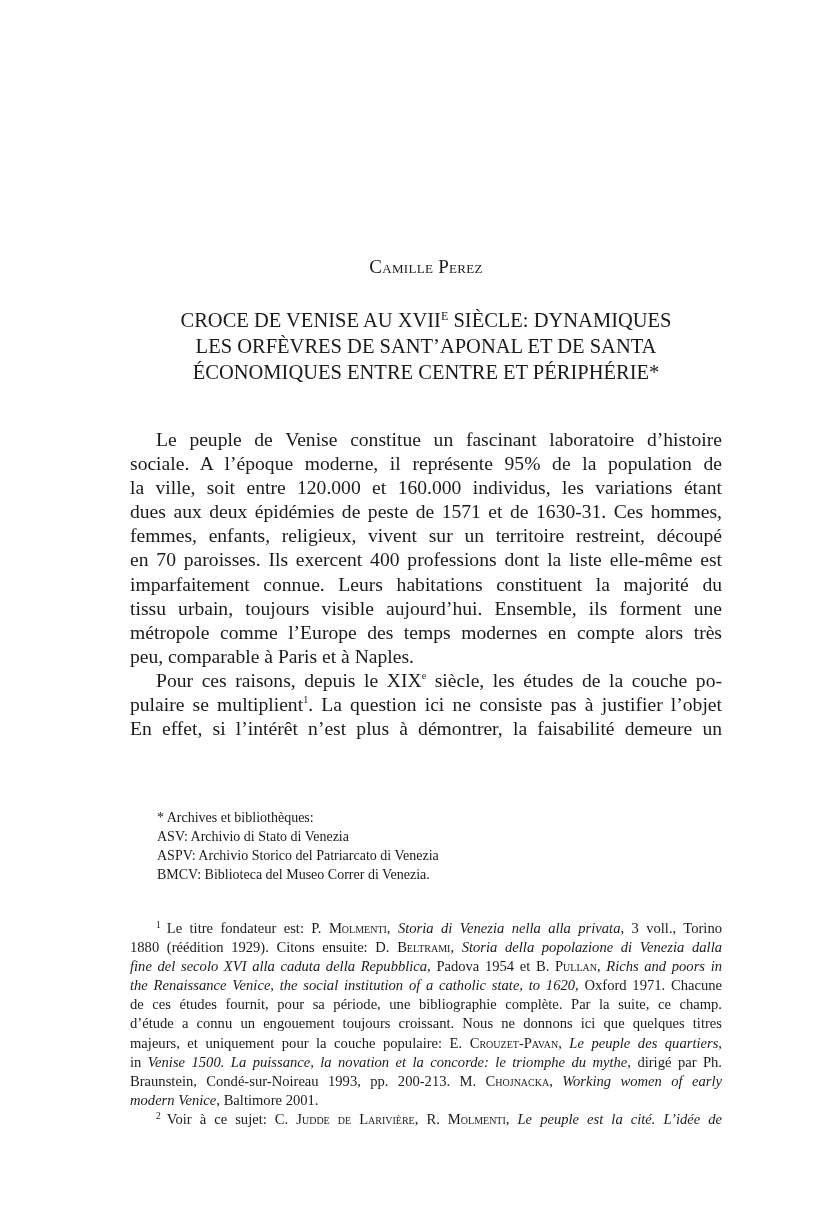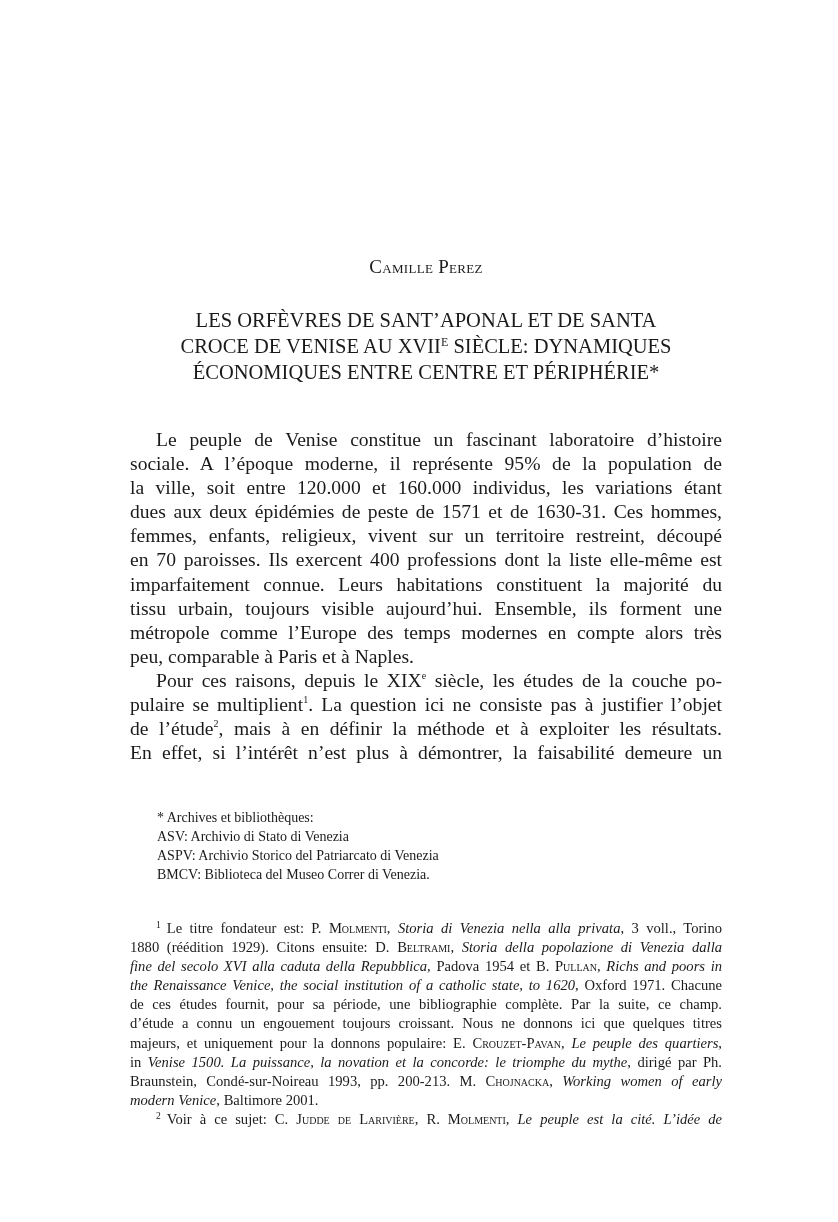--- a/index.html
+++ b/index.html
@@ -91,58 +91,57 @@
     .it { font-style: italic; }
   </style>
 </head>
 <body>
 
 <div class="page">
 
   <div class="author">Camille Perez</div>
 
   <div class="title">
+    <span class="line"><span>CROCE DE VENISE AU XVII</span><sup>E</sup><span> SIÈCLE: DYNAMIQUES</span></span>
     <span class="line">LES ORFÈVRES DE SANT’APONAL ET DE SANTA</span>
-    <span class="line"><span>CROCE DE VENISE AU XVII</span><sup>E</sup><span> SIÈCLE: DYNAMIQUES</span></span>
     <span class="line">ÉCONOMIQUES ENTRE CENTRE ET PÉRIPHÉRIE*</span>
   </div>
 
   <div class="body-text">
     <span class="l ind">Le peuple de Venise constitue un fascinant laboratoire d’histoire</span>
     <span class="l">sociale. A l’époque moderne, il représente 95% de la population de</span>
     <span class="l">la ville, soit entre 120.000 et 160.000 individus, les variations étant</span>
     <span class="l">dues aux deux épidémies de peste de 1571 et de 1630-31. Ces hommes,</span>
     <span class="l">femmes, enfants, religieux, vivent sur un territoire restreint, découpé</span>
     <span class="l">en 70 paroisses. Ils exercent 400 professions dont la liste elle-même est</span>
     <span class="l">imparfaitement connue. Leurs habitations constituent la majorité du</span>
     <span class="l">tissu urbain, toujours visible aujourd’hui. Ensemble, ils forment une</span>
     <span class="l">métropole comme l’Europe des temps modernes en compte alors très</span>
     <span class="l last">peu, comparable à Paris et à Naples.</span>
 
     <span class="l ind"><span>Pour ces raisons, depuis le XIX</span><sup>e</sup><span> siècle, les études de la couche po-</span></span>
     <span class="l"><span>pulaire se multiplient</span><sup>1</sup><span>. La question ici ne consiste pas à justifier l’objet</span></span>
-    <span class="l"><span>de l’étude</span><sup>2</sup><span>, mais à en définir la méthode et à exploiter les résultats.</span></span>
     <span class="l">En effet, si l’intérêt n’est plus à démontrer, la faisabilité demeure un</span>
   </div>
 
   <div class="fn-star">
     <span class="l">*  Archives et bibliothèques:</span>
     <span class="l">ASV: Archivio di Stato di Venezia</span>
     <span class="l">ASPV: Archivio Storico del Patriarcato di Venezia</span>
     <span class="l">BMCV: Biblioteca del Museo Correr di Venezia.</span>
   </div>
 
   <div class="footnotes">
     <span class="l ind"><sup class="fnnum">1</sup><span>Le titre fondateur est: P. </span><span class="sc">Molmenti</span><span>, </span><span class="it">Storia di Venezia nella alla privata</span><span>, 3 voll., Torino</span></span>
     <span class="l"><span>1880 (réédition 1929). Citons ensuite: D. </span><span class="sc">Beltrami</span><span>, </span><span class="it">Storia della popolazione di Venezia dalla</span></span>
     <span class="l"><span class="it">fine del secolo XVI alla caduta della Repubblica</span><span>, Padova 1954 et B. </span><span class="sc">Pullan</span><span>, </span><span class="it">Richs and poors in</span></span>
     <span class="l"><span class="it">the Renaissance Venice, the social institution of a catholic state, to 1620</span><span>, Oxford 1971. Chacune</span></span>
     <span class="l">de ces études fournit, pour sa période, une bibliographie complète. Par la suite, ce champ.</span>
     <span class="l">d’étude a connu un engouement toujours croissant. Nous ne donnons ici que quelques titres</span>
-    <span class="l"><span>majeurs, et uniquement pour la donnons populaire: E. </span><span class="sc">Crouzet-Pavan</span><span>, </span><span class="it">Le peuple des quartiers</span><span>,</span></span>
+    <span class="l"><span>majeurs, et uniquement pour la couche populaire: E. </span><span class="sc">Crouzet-Pavan</span><span>, </span><span class="it">Le peuple des quartiers</span><span>,</span></span>
     <span class="l"><span>in </span><span class="it">Venise 1500. La puissance, la novation et la concorde: le triomphe du mythe</span><span>, dirigé par Ph.</span></span>
     <span class="l"><span>Braunstein, Condé-sur-Noireau 1993, pp. 200-213. M. </span><span class="sc">Chojnacka</span><span>, </span><span class="it">Working women of early</span></span>
     <span class="l last"><span class="it">modern Venice</span><span>, Baltimore 2001.</span></span>
 
     <span class="l ind"><sup class="fnnum">2</sup><span>Voir à ce sujet: C. </span><span class="sc">Judde de Larivière</span><span>, R. </span><span class="sc">Molmenti</span><span>, </span><span class="it">Le peuple est la cité. L’idée de</span></span>
   </div>
 
 </div>
 
 </body></html>

